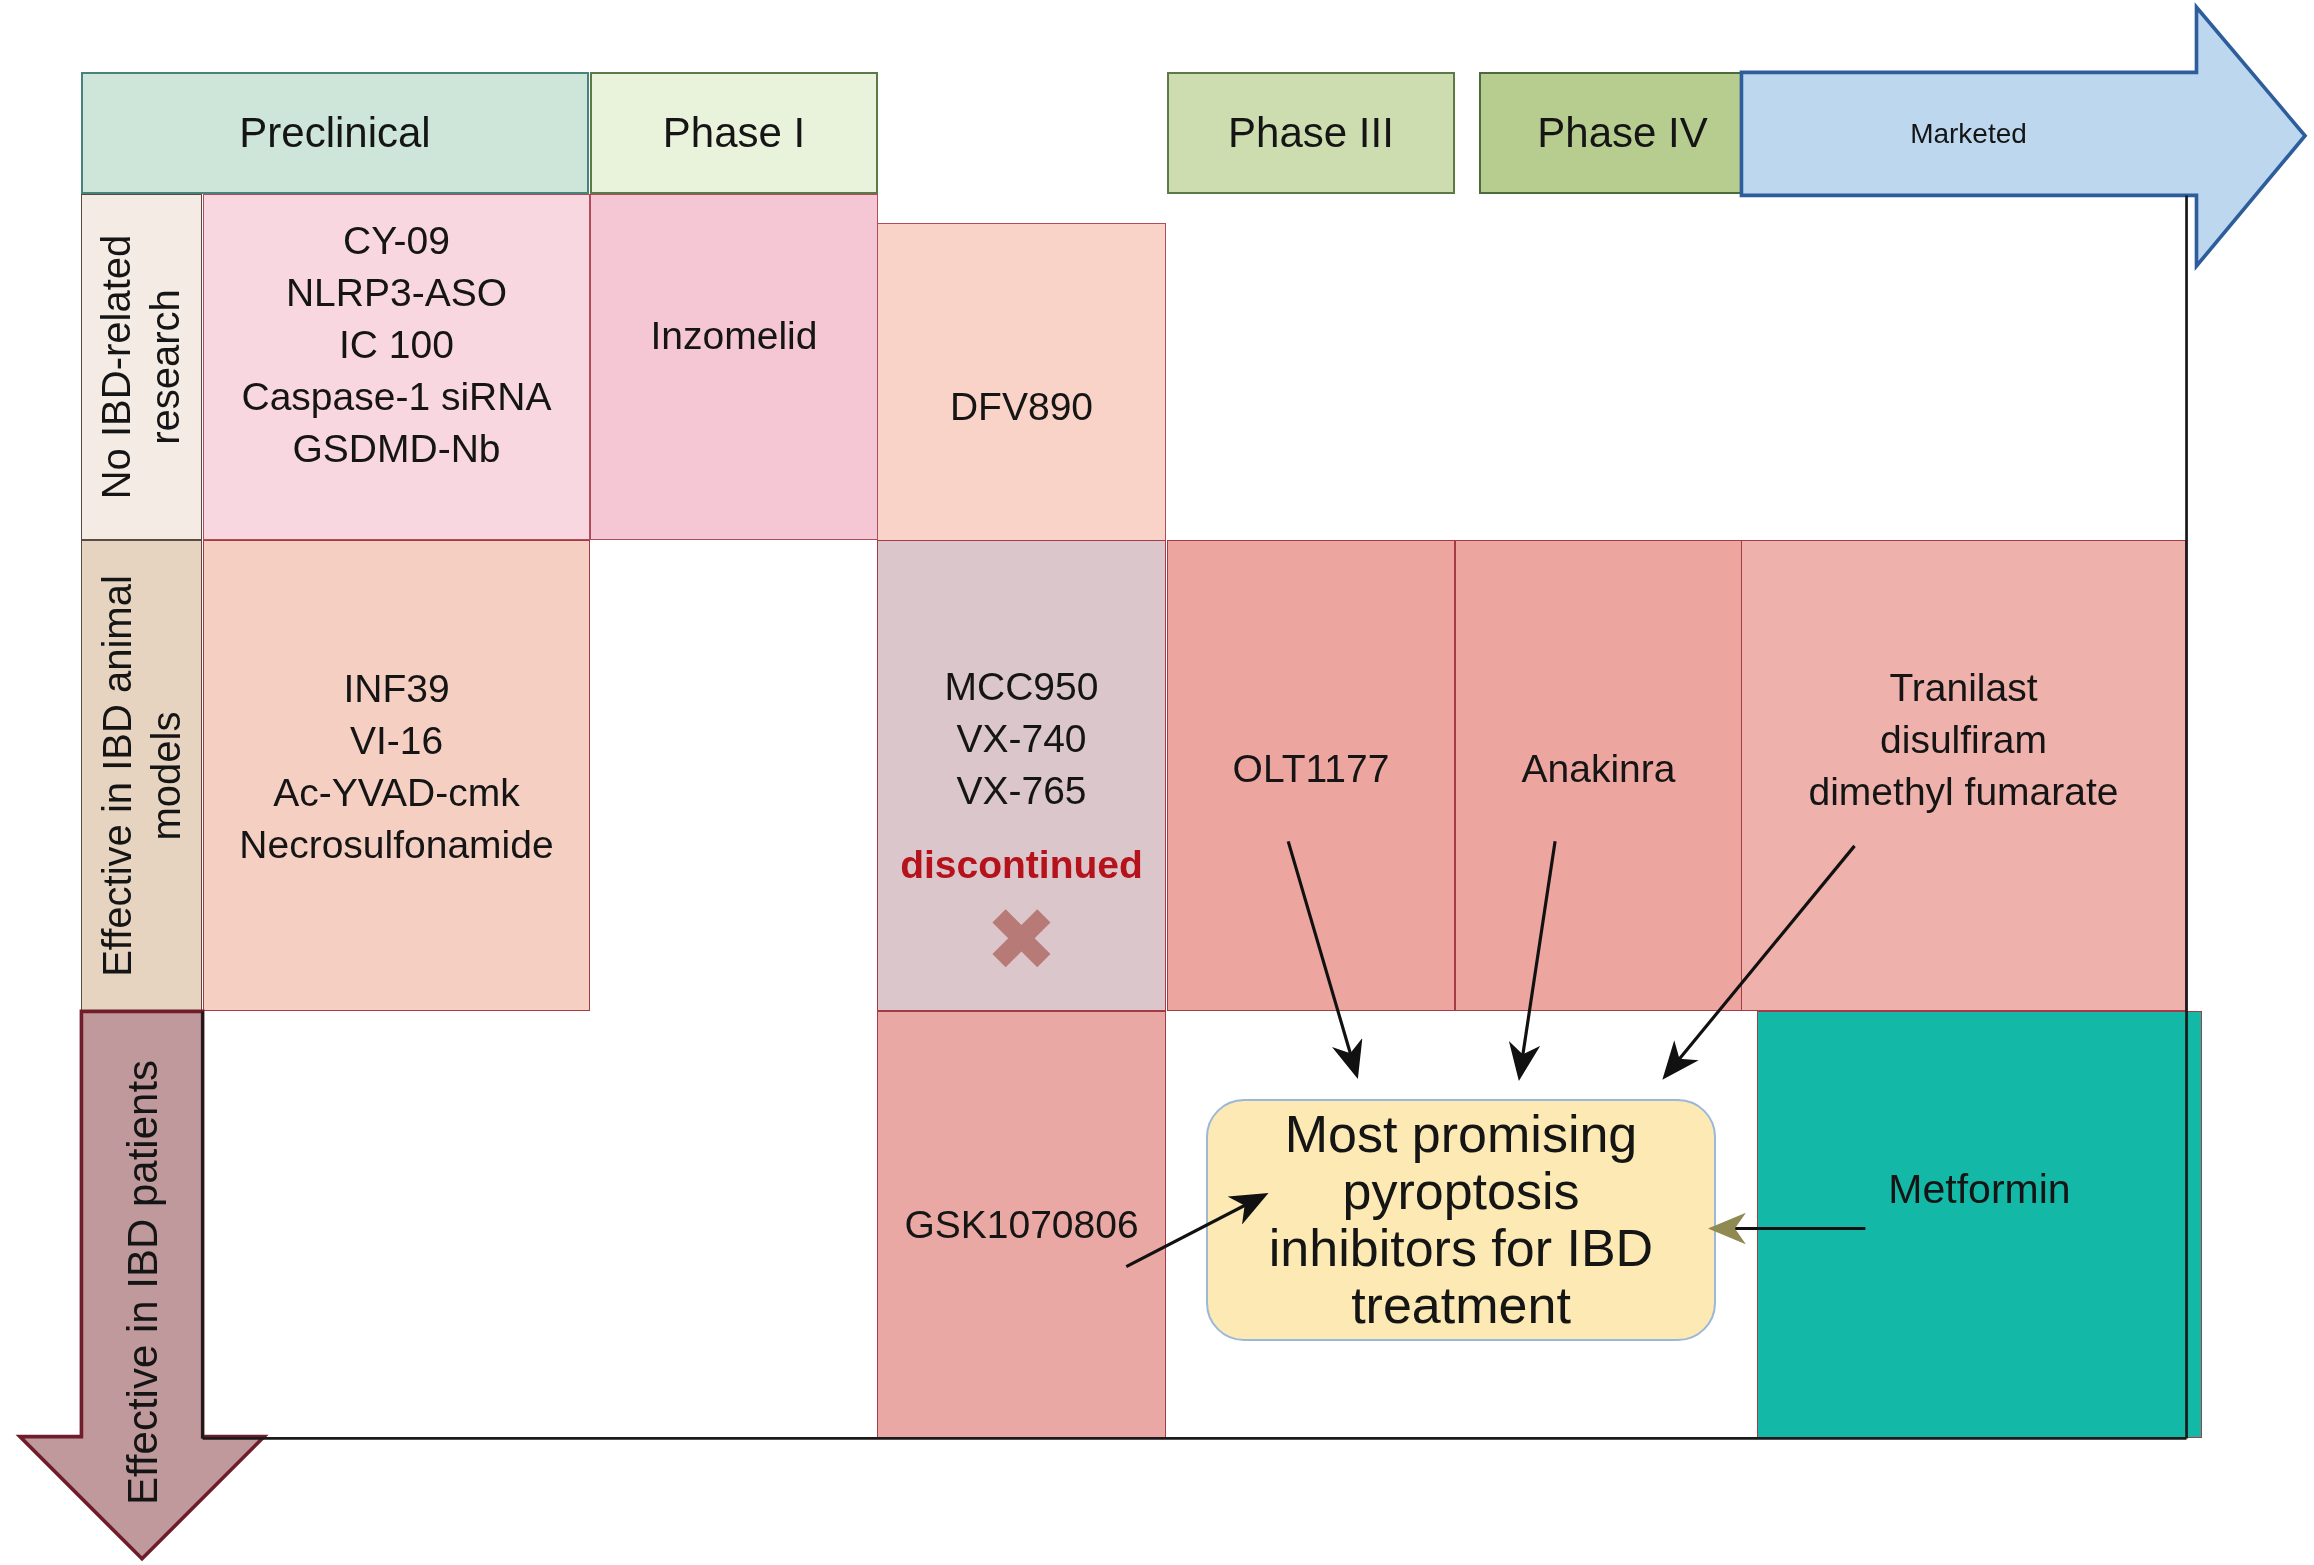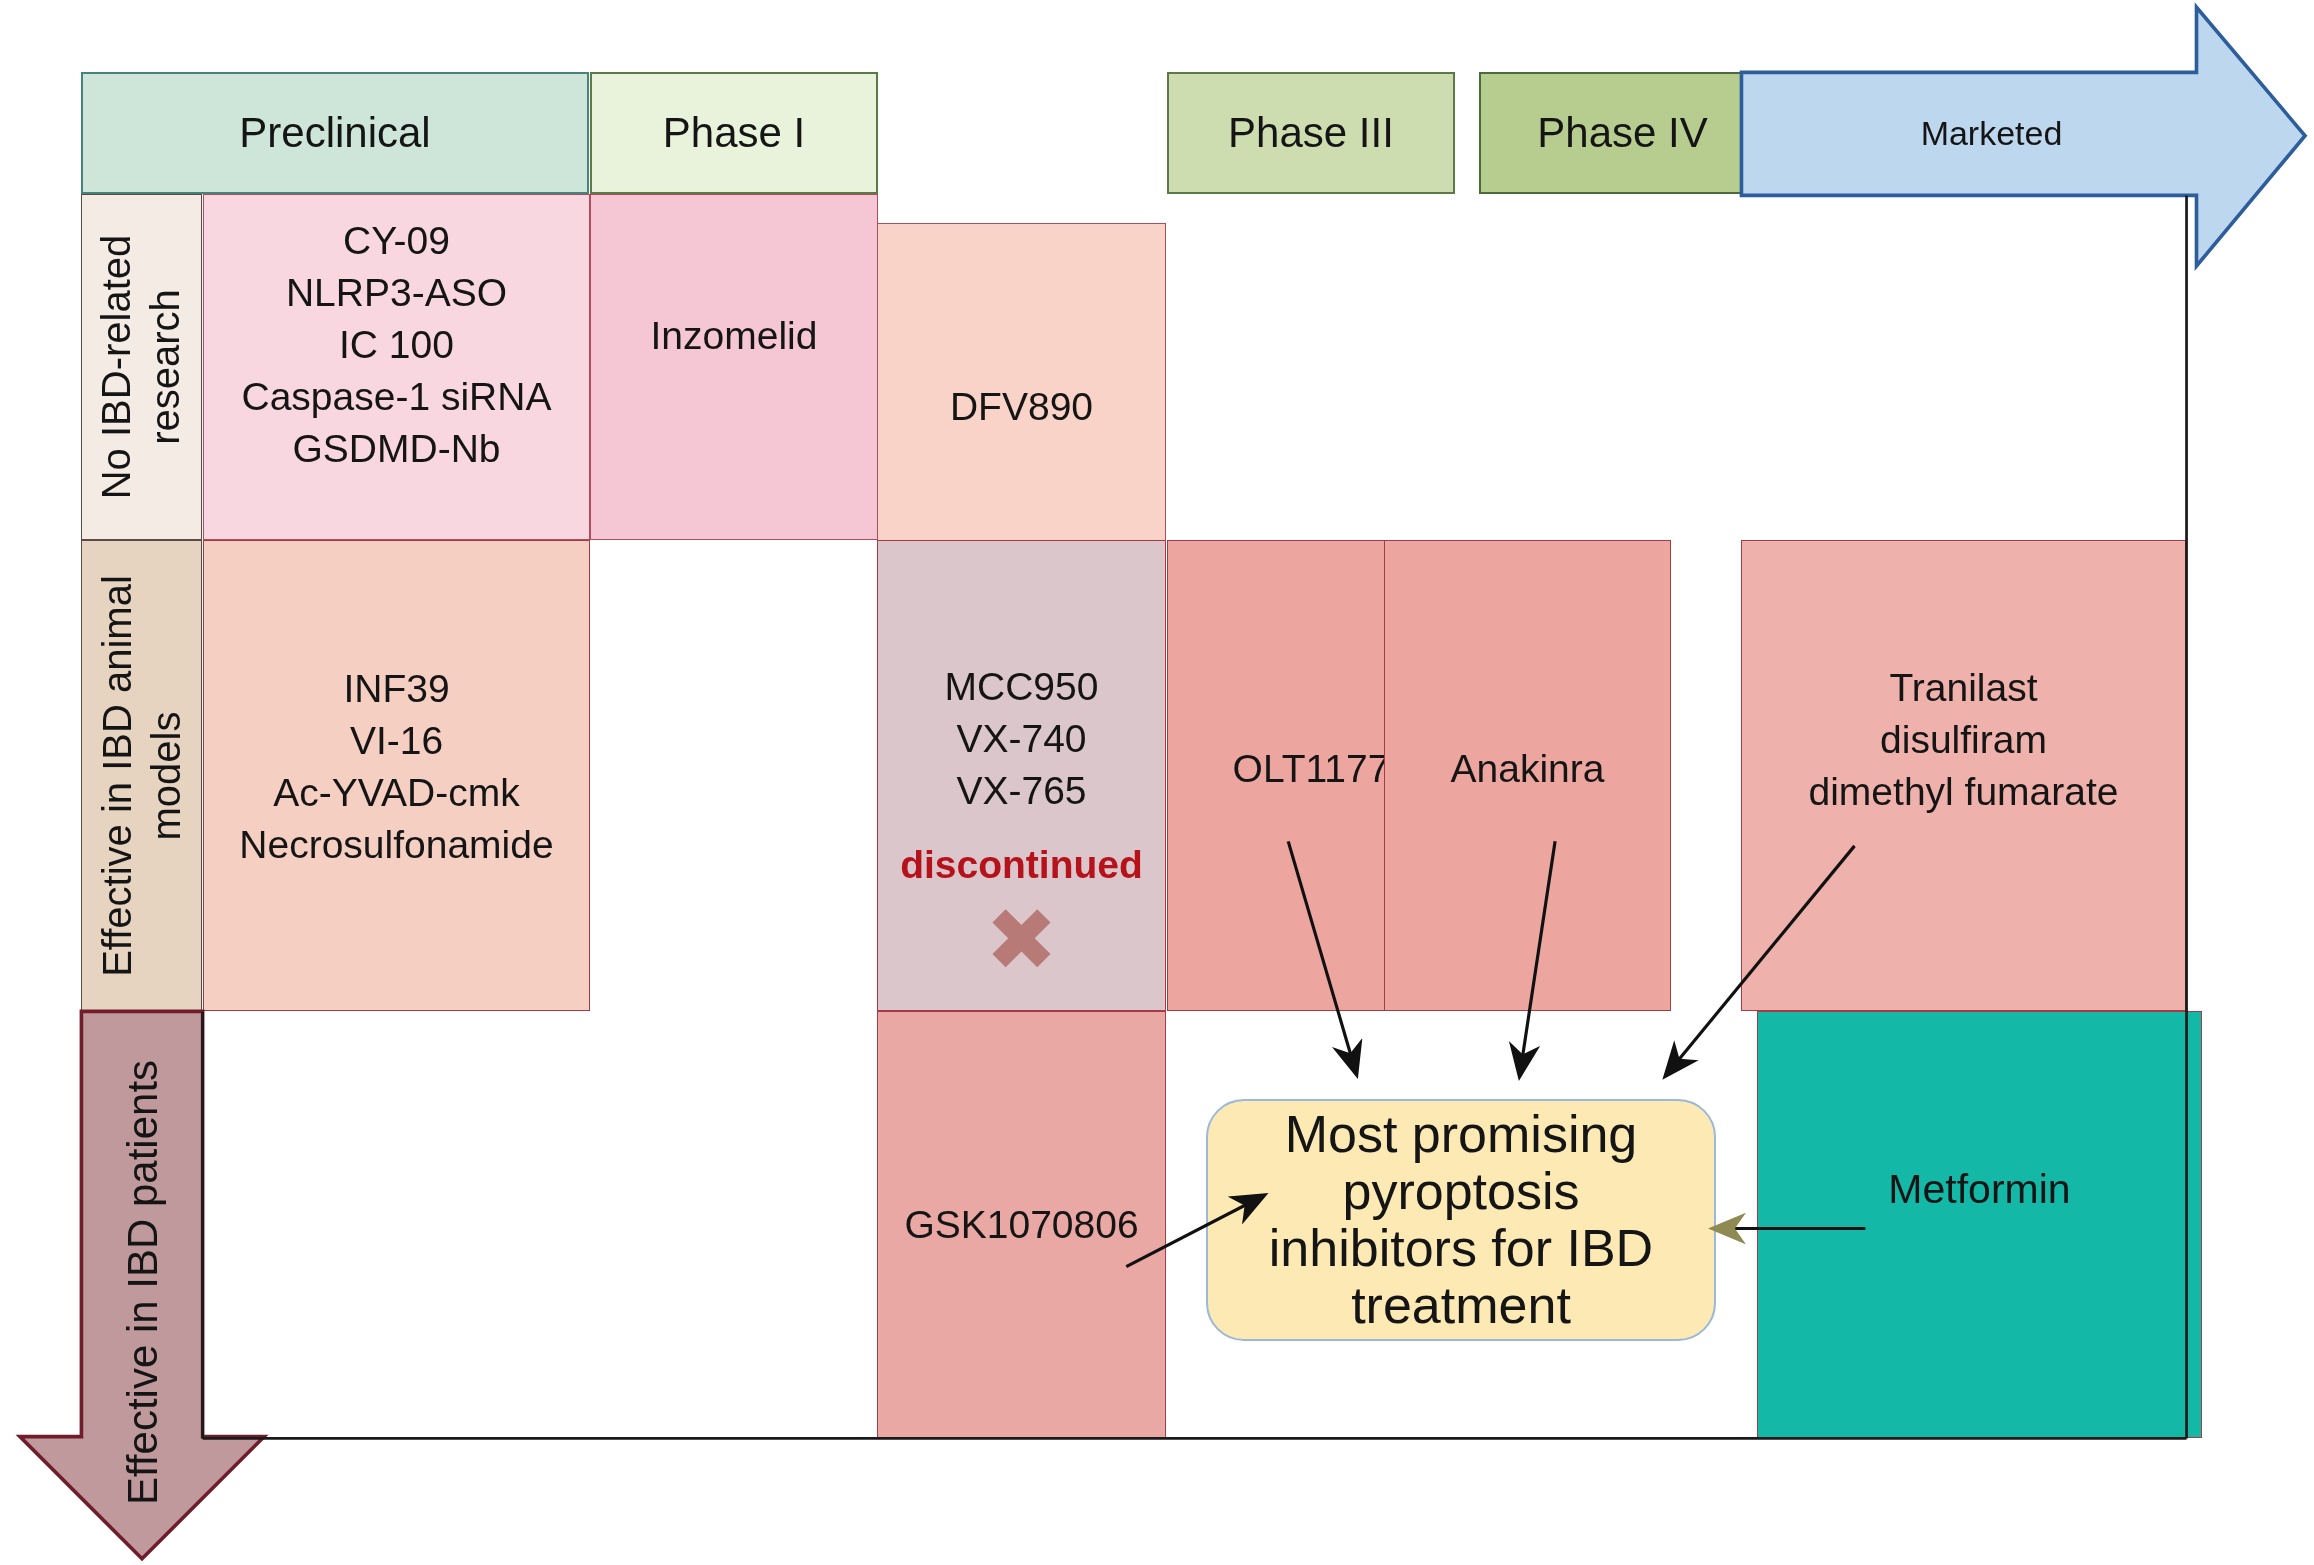--- a/index.html
+++ b/index.html
@@ -13,21 +13,21 @@
     display:flex;align-items:center;justify-content:center;
     font-size:42px;
   }
   .h-pre {background:#cee5d9;border:2.7px solid #47837b;}
   .h-p1  {background:#e9f2db;border:2.7px solid #5c7a48;}
   .h-p2  {background:#d9e6c1;border:2.7px solid #5c7a48;}
   .h-p3  {background:#cdddb0;border:2.7px solid #5c7a48;}
   .h-p4  {background:#b7cd90;border:2.7px solid #4c6b3c;margin-left:24px;}
   .marketed-label{
     position:absolute;left:1741px;top:72px;width:455px;height:123px;
-    display:flex;align-items:center;justify-content:center;font-size:34px;z-index:4;margin-left:23px;
+    display:flex;align-items:center;justify-content:center;font-size:28px;z-index:4;
   }
   
   .cell{
     position:absolute;box-sizing:border-box;display:flex;flex-direction:column;
     align-items:center;justify-content:center;text-align:center;
     font-size:39px;line-height:52px;z-index:1;
   }
   .c-cy   {background:#f8d7e0;border:1.8px solid #b04c5c;padding-bottom:45px;}
   .c-inz  {background:#f5c6d4;border:1.8px solid #b04c5c;padding-bottom:63px;}
   .c-dfv  {background:#f9d3c8;border:1.8px solid #b04c5c;padding-bottom:63px;}
@@ -110,21 +110,21 @@
       <div>INF39<br>VI-16<br>Ac-YVAD-cmk<br>Necrosulfonamide</div>
     </div>
   <div class="cell c-mcc" style="left:877px;top:540px;width:289px;height:471px;">
     <div>MCC950<br>VX-740<br>VX-765</div>
     <div class="disc">discontinued</div>
     <div class="xmark">✖</div>
   </div>
   <div class="cell c-olt" style="left:1167px;top:540px;width:288px;height:471px;">
       <div>OLT1177</div>
     </div>
-  <div class="cell c-ana" style="left:1384px;top:540px;width:287px;height:471px;">
+  <div class="cell c-ana" style="left:1455px;top:540px;width:287px;height:471px;">
       <div>Anakinra</div>
     </div>
   <div class="cell c-tra" style="left:1741px;top:540px;width:445px;height:471px;">
       <div>Tranilast<br>disulfiram<br>dimethyl fumarate</div>
     </div>
 
   <div class="cell c-gsk" style="left:877px;top:1011px;width:289px;height:427px;">
       <div>GSK1070806</div>
     </div>
   <div class="cell c-met" style="left:1741px;top:1011px;width:445px;height:427px;">

